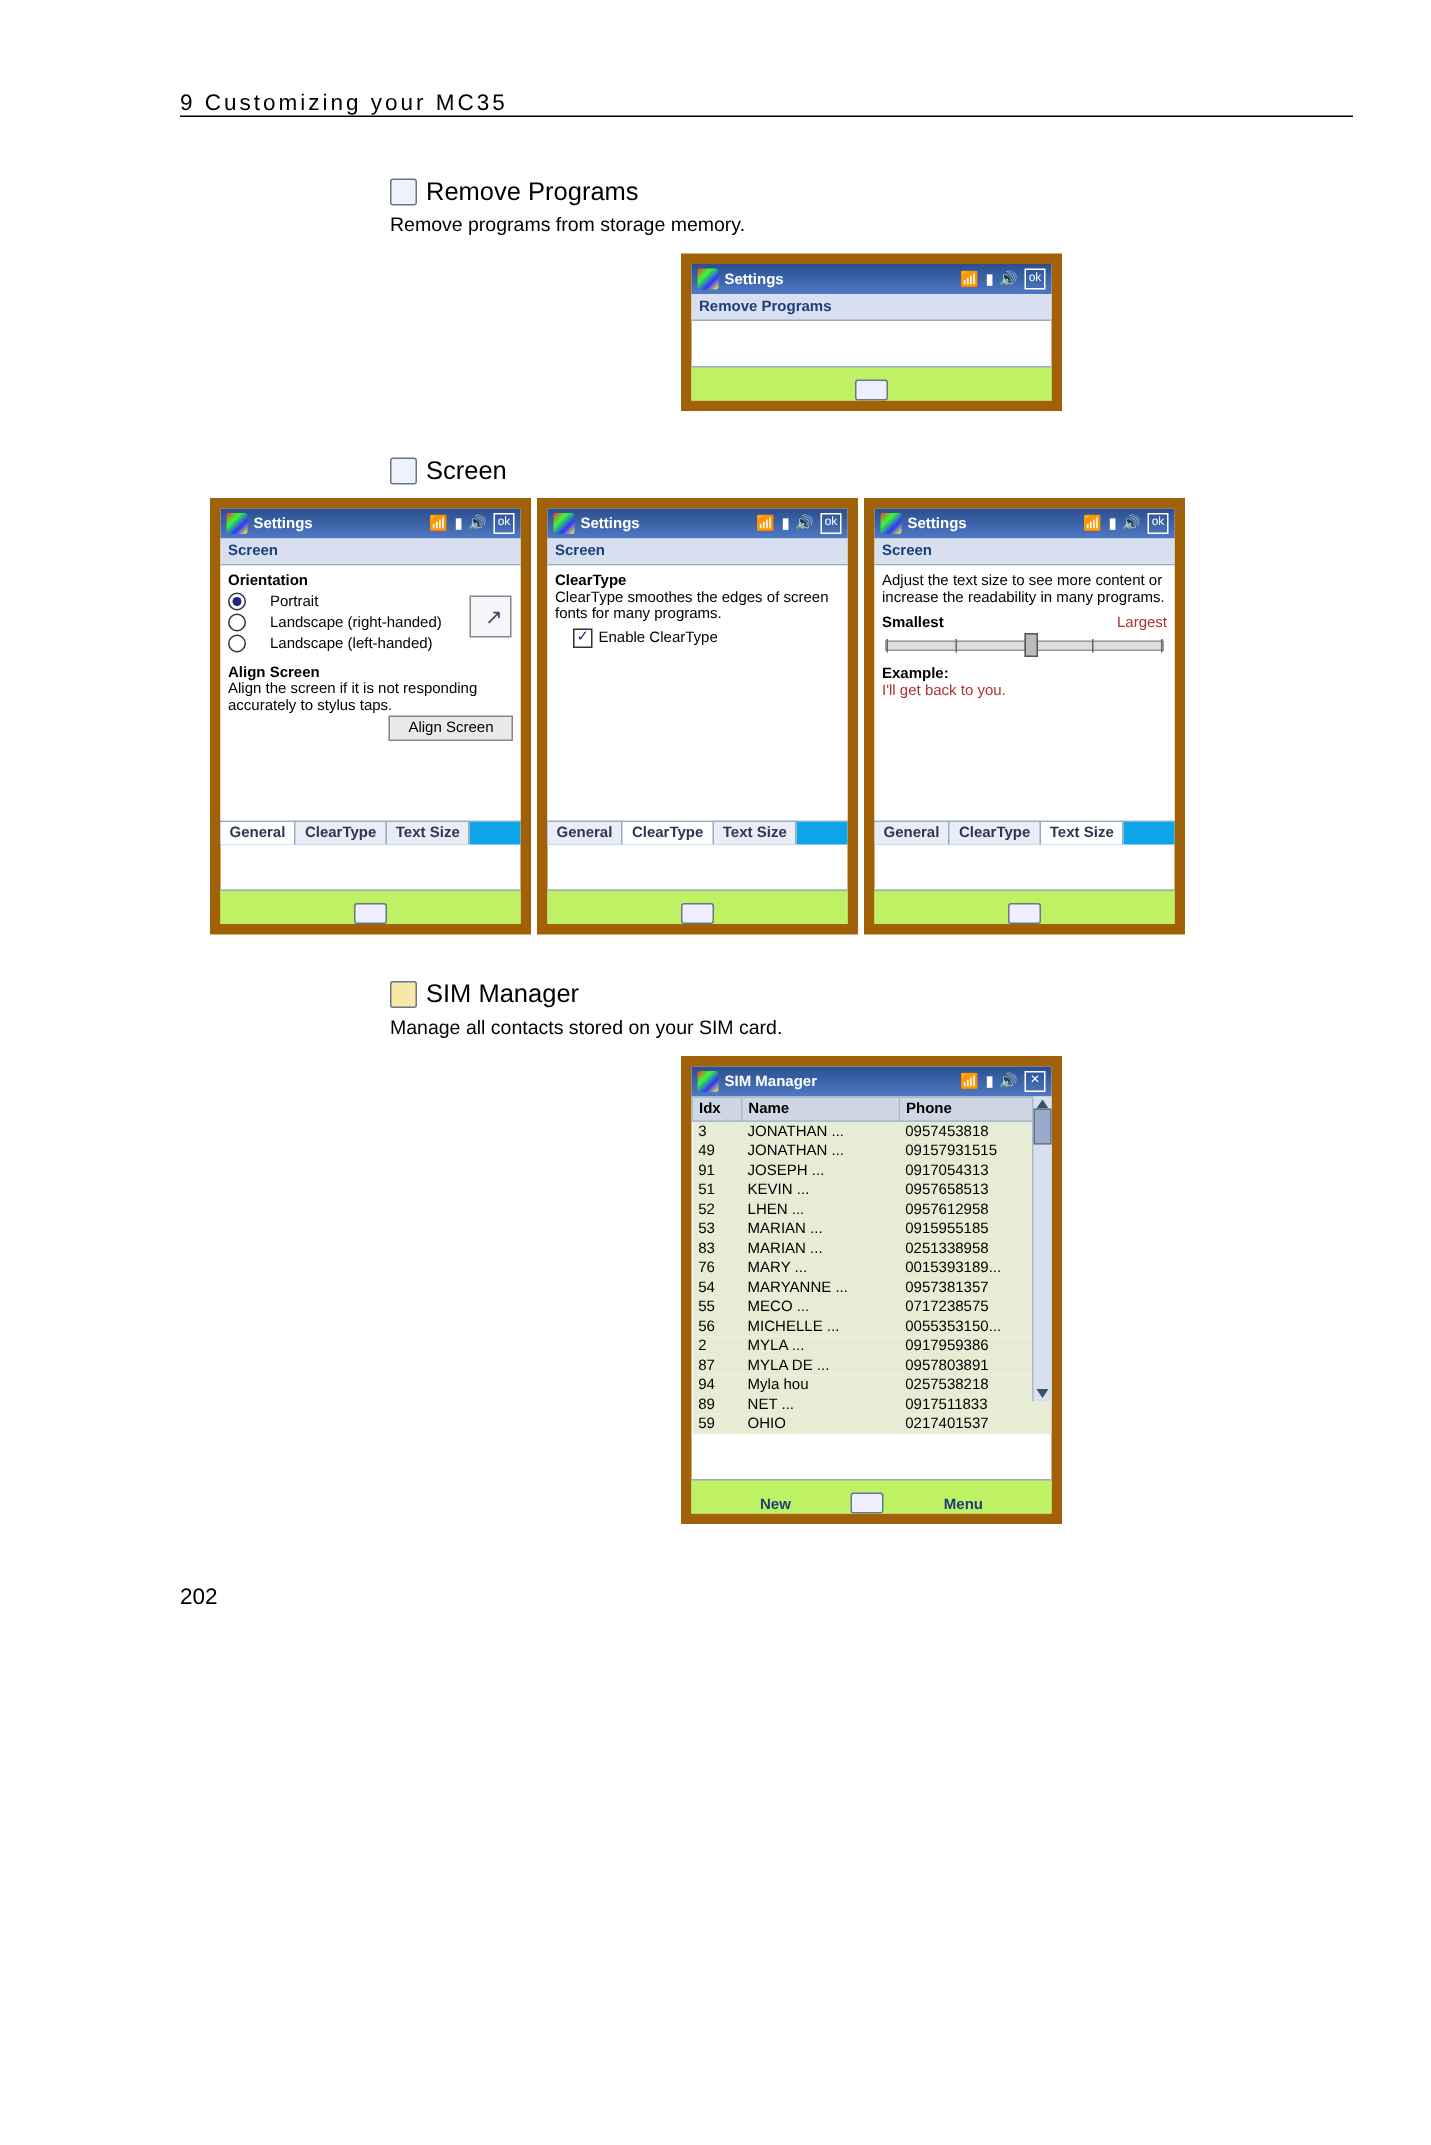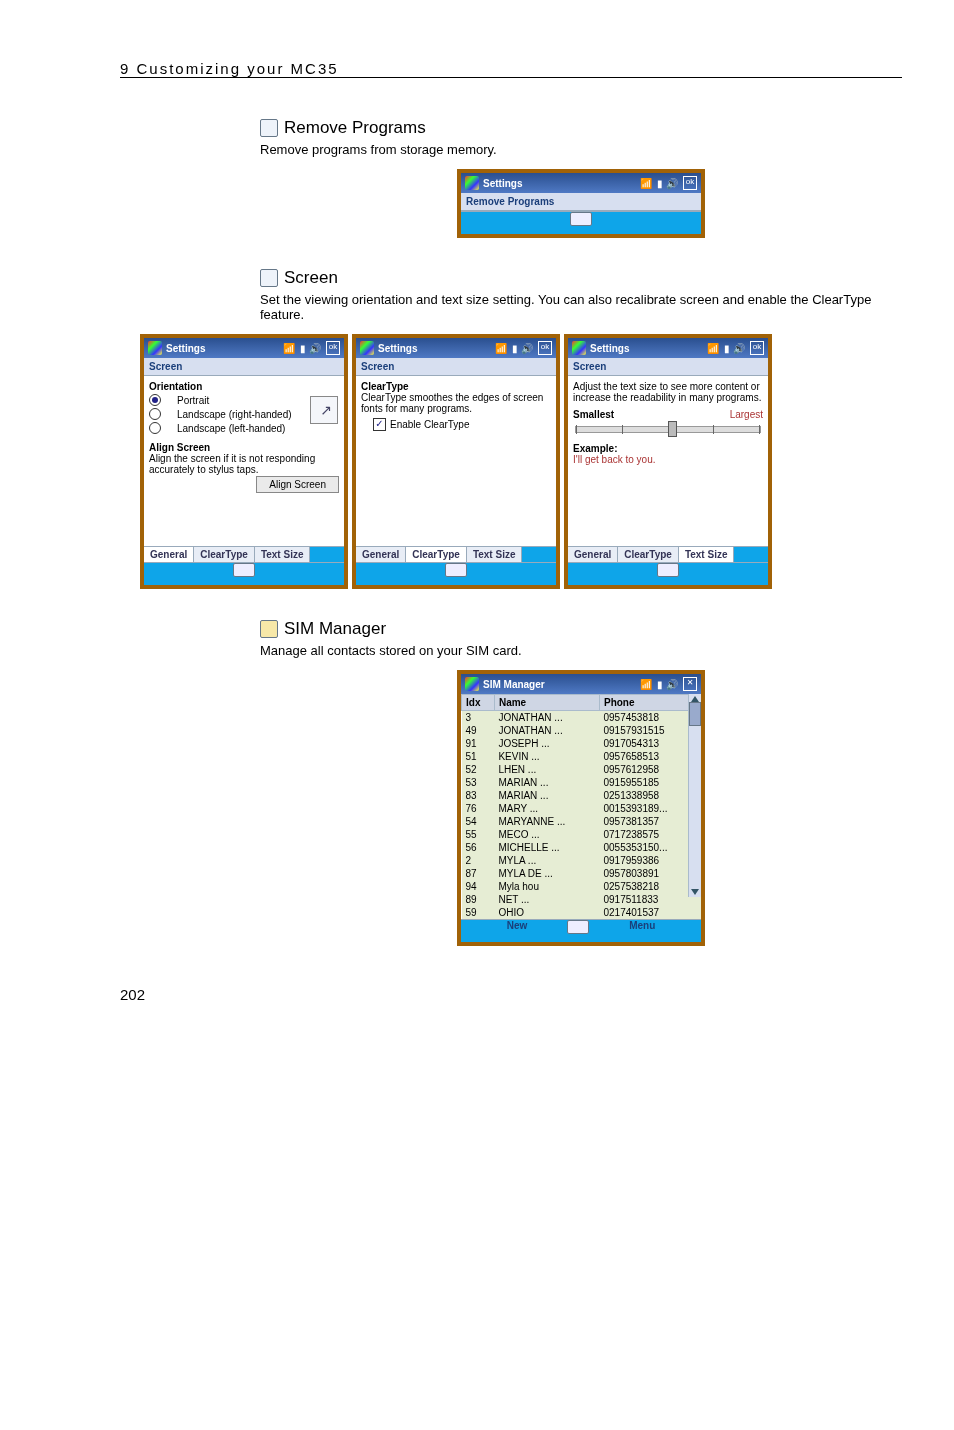--- a/index.html
+++ b/index.html
@@ -57,21 +57,21 @@
   .screenshot-row {
     display: flex;
     justify-content: flex-start;
     gap: 4px;
     margin-top: 8px;
     margin-left: -120px;
   }
   
   .phone {
     width: 240px;
-    border: 4px solid #a16207;
+    border: 7px solid #a16207;
     background: #fff;
     font-size: 10px;
   }
   .phone .titlebar {
     background: linear-gradient(#2a4f8f,#4f79c4);
     color: #fff;
     padding: 3px 4px;
     display: flex;
     align-items: center;
     justify-content: space-between;
@@ -102,29 +102,30 @@
     border-bottom: 1px solid #9ab;
   }
   .phone .content {
     background:#ffffff;
     padding:5px;
     min-height:190px;
     position:relative;
     color:#000;
   }
   .phone .footer {
-    background:#0ea5e9;
+    background:#bef264;
     border-top:1px solid #9ab;
     display:flex;
     justify-content:center;
-    align-items:flex-start;
+    align-items:flex-end;
     height:22px;
     gap:40px;
     color:#1b3f7a;
     font-weight:bold;
+    margin-top:30px;
   }
   .kbd-icon{width:20px;height:12px;border:1px solid #678;background:#eef;border-radius:2px;}
   .listbox {
     border:1px solid #888;
     height:130px;
     background:#fff;
     margin-top:3px;
   }
   .btn {
     border:1px solid #888;
@@ -196,21 +197,20 @@
           </div>
       </div>
     </div>
   </div>
 
   <div class="sub-block">
     <div class="subhead-row">
       <span class="app-icon"></span>
       <span class="subhead">Screen</span>
     </div>
-    <p class="bodytext">Set the viewing orientation and text size setting. You can also recalibrate screen and enable the ClearType feature.</p>
 
     <div class="screenshot-row">
 
       <div class="phone" style="width:200px;">
         <div class="titlebar">
           <span class="left">
               <span class="win-icon"></span>
               <span>Settings</span>
             </span>
           <span class="right sig-icons">

